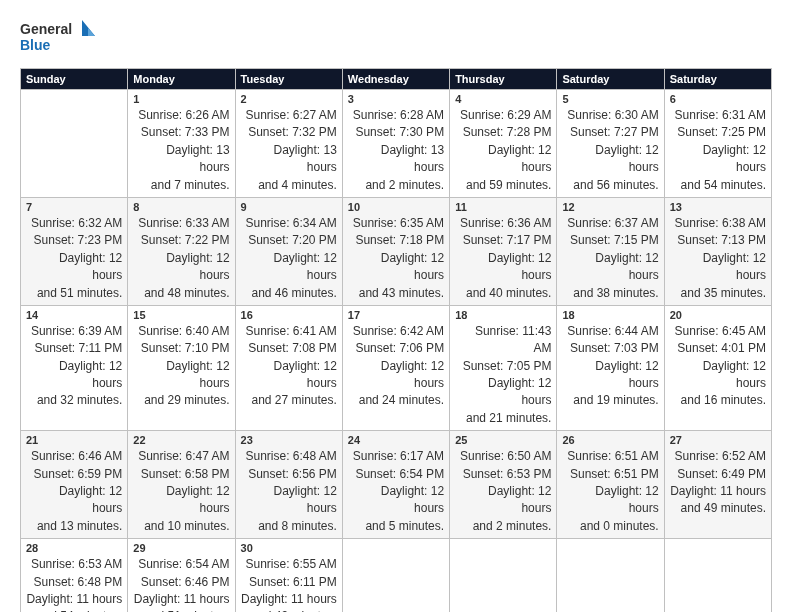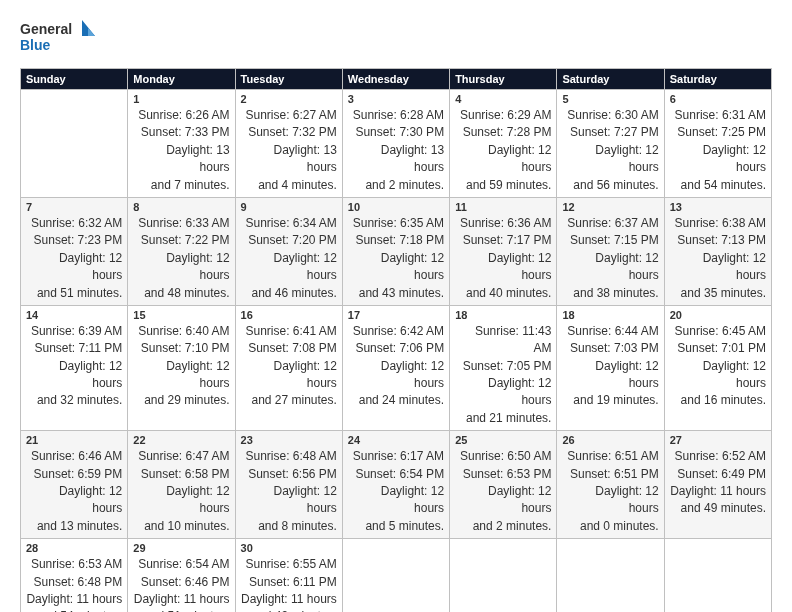--- a/index.html
+++ b/index.html
@@ -190,21 +190,21 @@
           <td>
             <div class="day-number">18</div>
             <div class="day-info"><span>Sunrise: 11:43 AM</span><br><span>Sunset: 7:05 PM</span><br><span>Daylight: 12 hours</span><br><span>and 21 minutes.</span></div>
           </td>
           <td>
             <div class="day-number">18</div>
             <div class="day-info"><span>Sunrise: 6:44 AM</span><br><span>Sunset: 7:03 PM</span><br><span>Daylight: 12 hours</span><br><span>and 19 minutes.</span></div>
           </td>
           <td>
             <div class="day-number">20</div>
-            <div class="day-info"><span>Sunrise: 6:45 AM</span><br><span>Sunset: 7:01 PM</span><br><span>Daylight: 12 hours</span><br><span>and 16 minutes.</span></div>
+            <div class="day-info"><span>Sunrise: 6:45 AM</span><br><span>Sunset: 4:01 PM</span><br><span>Daylight: 12 hours</span><br><span>and 16 minutes.</span></div>
           </td>
         </tr>
         <tr>
           <td>
             <div class="day-number">21</div>
             <div class="day-info"><span>Sunrise: 6:46 AM</span><br><span>Sunset: 6:59 PM</span><br><span>Daylight: 12 hours</span><br><span>and 13 minutes.</span></div>
           </td>
           <td>
             <div class="day-number">22</div>
             <div class="day-info"><span>Sunrise: 6:47 AM</span><br><span>Sunset: 6:58 PM</span><br><span>Daylight: 12 hours</span><br><span>and 10 minutes.</span></div>

